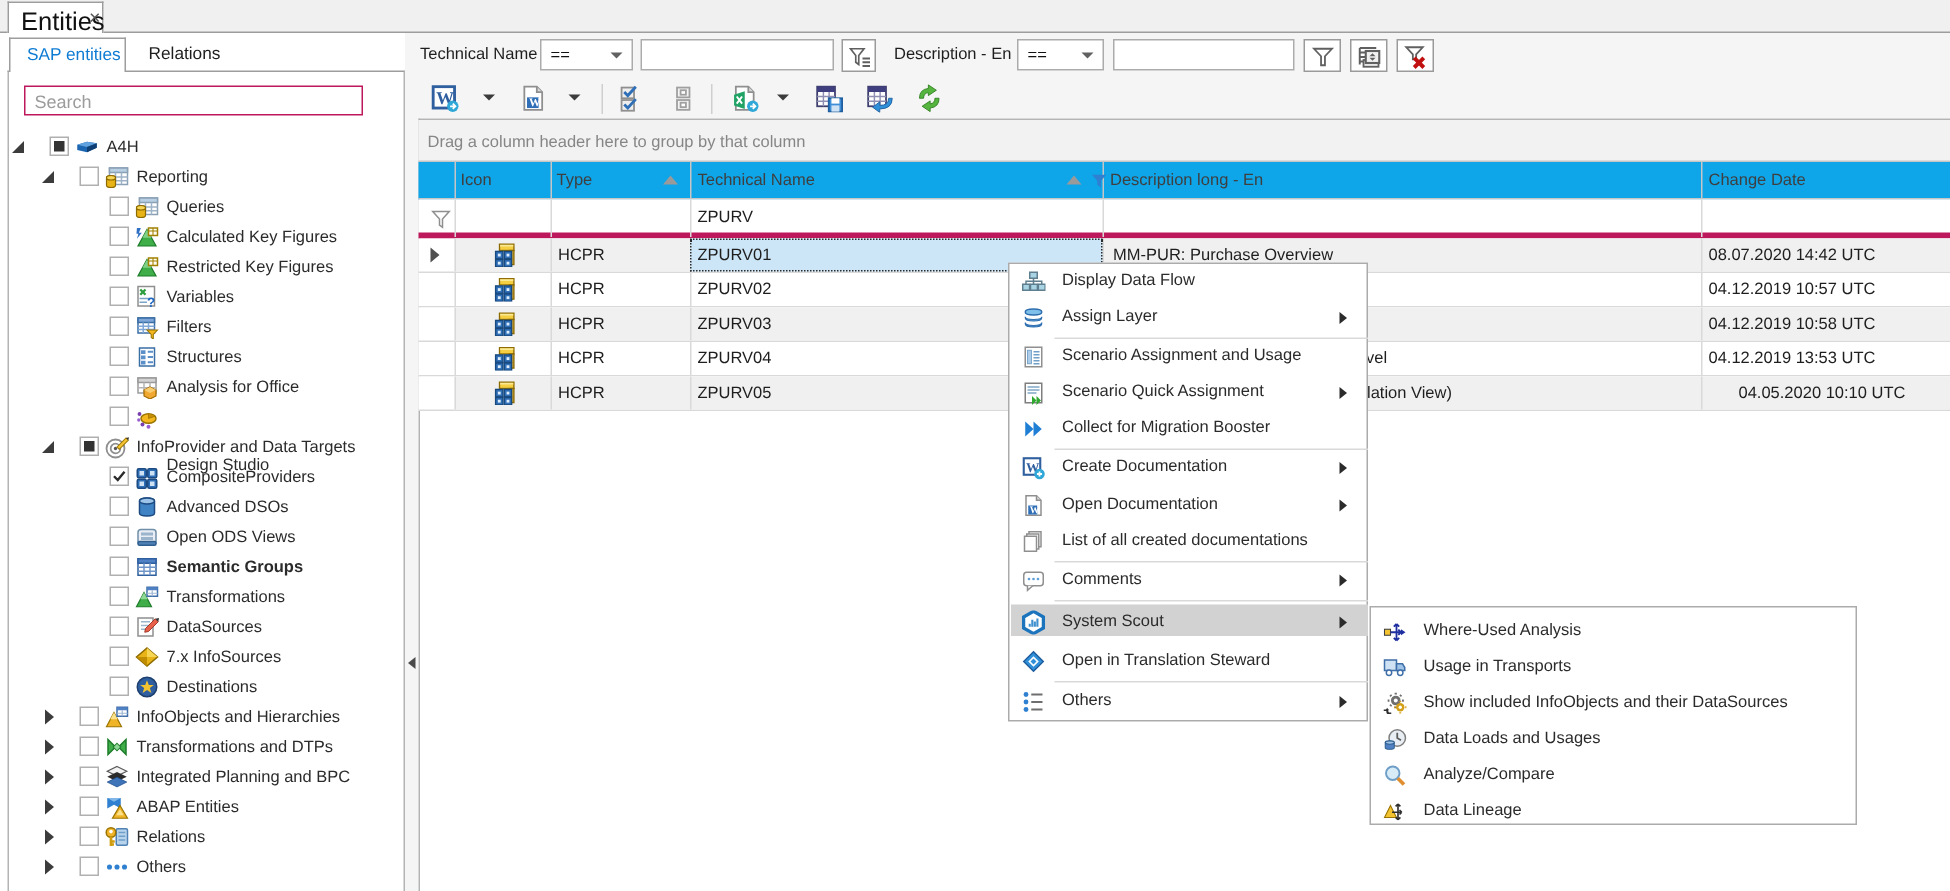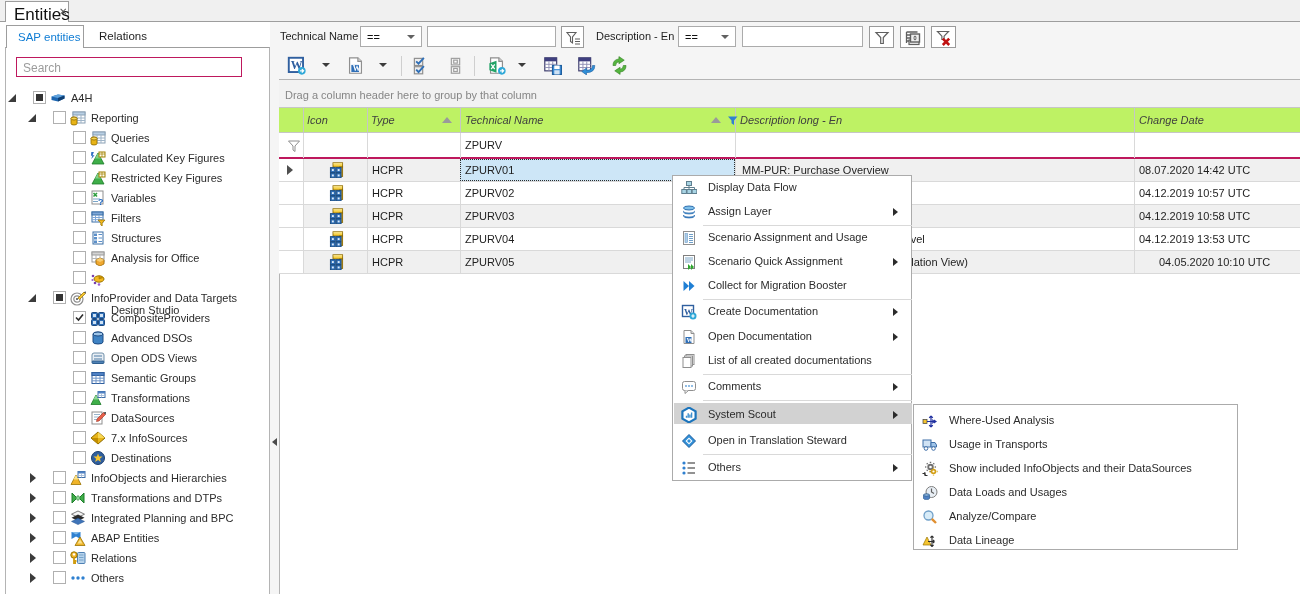--- a/index.html
+++ b/index.html
@@ -28,24 +28,24 @@
 .combo { position:absolute; background:#fff; border:1px solid #ababab; height:21px; }
 .combo .v { position:absolute; left:6px; top:4px; color:#111; }
 .combo .c { position:absolute; right:6px; top:8px; width:0; height:0; border-left:4px solid transparent; border-right:4px solid transparent; border-top:4px solid #616161; }
 .tbox { position:absolute; background:#fff; border:1px solid #ababab; height:21px; }
 .fbtn { position:absolute; background:#fff; border:1px solid #9a9a9a; }
 .tbsep { position:absolute; width:1px; height:20px; background:#cfcfcf; top:56px; }
 .caret { position:absolute; width:0; height:0; border-left:4px solid transparent; border-right:4px solid transparent; border-top:4px solid #3b3b3b; }
 #grid { left:279px; top:79px; width:1021px; height:515px; background:#ffffff; border-left:1px solid #b4b4b4; border-top:1px solid #b4b4b4; }
 #grouppanel { left:279px; top:80px; width:1021px; height:28px; background:#f2f2f2; border-bottom:1px solid #c6c6c6; }
 #grouppanel .t { position:absolute; left:6px; top:9px; color:#868686; }
-#gridheader { left:279px; top:108px; width:1021px; height:25px; background:#bef264; border-bottom:1px solid #c6c6c6;font-style:italic; }
+#gridheader { left:279px; top:108px; width:1021px; height:25px; background:#0ea5e9; border-bottom:1px solid #c6c6c6; }
 .hline { position:absolute; top:0; width:1px; height:24px; background:#c6c6c6; }
 .hlbl { position:absolute; top:6px; color:#3f3f3f; white-space:nowrap; }
-#filterrow { left:279px; top:133px; width:1021px; height:26px; background:#ffffff; border-bottom:2px solid #be185d; }
+#filterrow { left:279px; top:133px; width:1021px; height:26px; background:#ffffff; border-bottom:4px solid #be185d; }
 .gline { position:absolute; top:0; width:1px; background:#d9d9d9; }
 .grow { position:absolute; left:279px; width:1021px; height:23px; border-bottom:1px solid #d9d9d9; background:#fff; }
 .gcell { position:absolute; top:0; height:22px; }
 .gtxt { position:absolute; top:5px; white-space:nowrap; color:#1e1e1e; }
 .sortup { position:absolute; width:0; height:0; border-left:5px solid transparent; border-right:5px solid transparent; border-bottom:6px solid #9a9a9a; }
 #menu { left:672px; top:175px; width:240px; height:306px; background:#ffffff; border:1px solid #ababab; z-index:10; }
 .mi { position:absolute; left:1px; width:238px; height:24px; }
 .mi .ic { position:absolute; left:7px; top:4px; width:16px; height:16px; }
 .mi .t { position:absolute; left:34px; top:5px; color:#2b2b2b; white-space:nowrap; }
 .mi .sub { position:absolute; left:219px; top:8px; width:0; height:0; border-top:4px solid transparent; border-bottom:4px solid transparent; border-left:5px solid #2b2b2b; }
@@ -495,21 +495,21 @@
     </svg>
     <span class="txt" style="left:111px;">Open ODS Views</span>
   </div>
 <div class="trow" style="top:368px;left:0;">
     <span class="cb" style="left:73px;"></span>
     <svg style="left:90px;top:2px" width="16" height="16" viewBox="0 0 16 16">
       <rect x="2" y="2.5" width="12" height="11" fill="#fff" stroke="#2f5f9f"></rect>
       <rect x="2" y="2.5" width="12" height="3" fill="#4f81c4" stroke="#2f5f9f"></rect>
       <path d="M6 5.5 V13.5 M10 5.5 V13.5 M2 8.2 H14 M2 10.8 H14" stroke="#6f95c8"></path>
     </svg>
-    <span class="txt" style="left:111px;">Semantic Groups</span>
+    <span class="txt" style="left:111px;font-weight:bold;">Semantic Groups</span>
   </div>
 <div class="trow" style="top:388px;left:0;">
     <span class="cb" style="left:73px;"></span>
     <svg style="left:90px;top:2px" width="16" height="16" viewBox="0 0 16 16">
       <path d="M6 5 L11 14.5 L1 14.5 Z" fill="#3fae49" stroke="#1d7c2a" stroke-width="0.8"></path>
       <path d="M6 5 L8.5 9.5 L3.5 9.5 Z" fill="#8fd797"></path>
       <rect x="8" y="1.5" width="7" height="6" fill="#fff" stroke="#3f6fa8"></rect>
       <rect x="8" y="1.5" width="7" height="2" fill="#4f81c4"></rect>
       <path d="M11.5 3.5 V7.5 M8 5.5 H15" stroke="#9fb8d4" stroke-width="0.8"></path>
     </svg>

